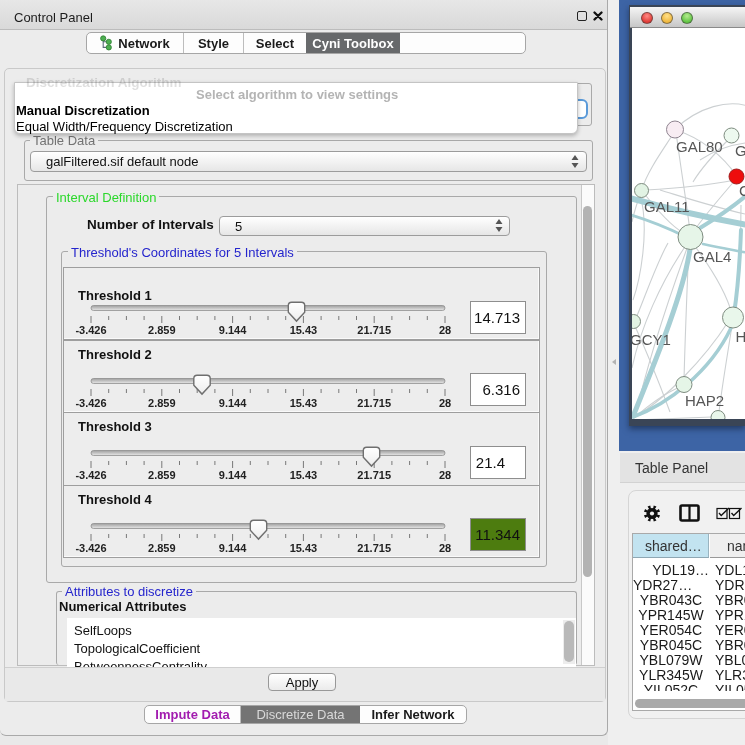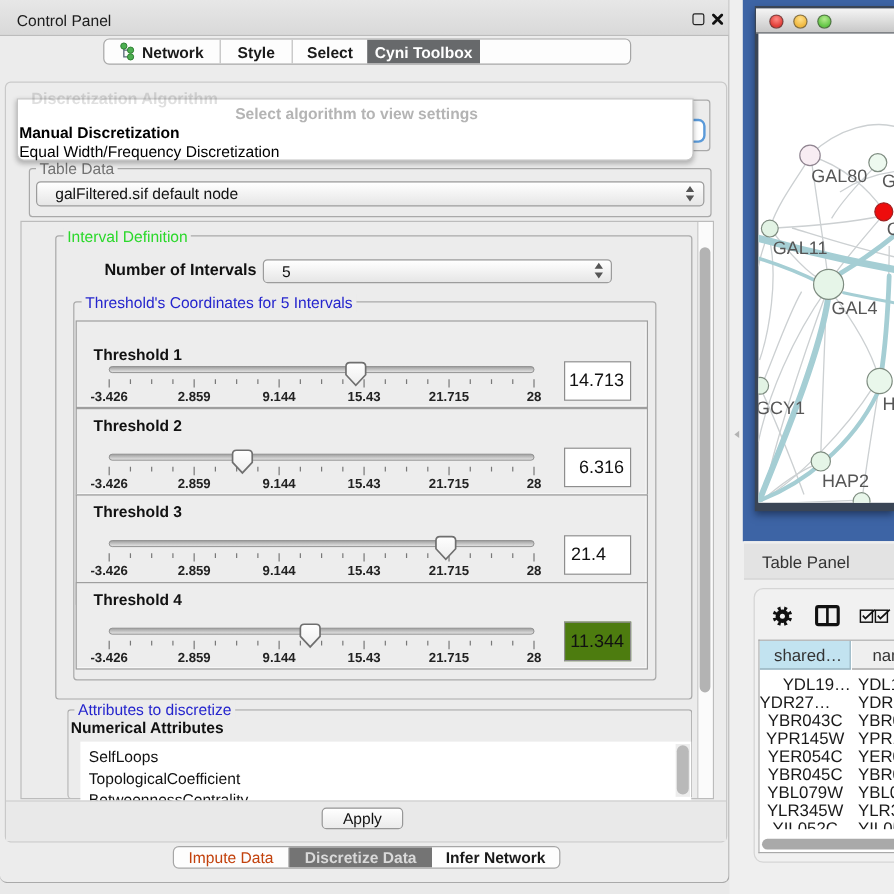--- a/index.html
+++ b/index.html
@@ -338,22 +338,22 @@
 <div class="abs" style="left:62px;top:584px;background:#ececec;padding:0 3px;font-size:13px;color:#2525cd">Attributes to discretize</div>
 <div class="abs" style="left:59px;top:599px;font-size:13px;font-weight:bold;color:#111">Numerical Attributes</div>
 <div class="abs" style="left:67px;top:618px;width:509px;height:59px;background:#fff;overflow:hidden">
     <div style="padding:4px 0 0 7px;font-size:13px;color:#111;line-height:18px">SelfLoops<br>TopologicalCoefficient<br>BetweennessCentrality</div>
     <div class="abs" style="right:1px;top:2px;width:12px;height:44px;background:#ededed"></div>
     <div class="abs" style="right:2px;top:3px;width:10px;height:41px;background:#b9b9b9;border-radius:5px"></div>
   </div>
 <div class="abs" style="left:5px;top:667px;width:600px;height:34px;background:#e9e9e9;border-top:1px solid #cfcfcf"></div>
 <div class="abs" style="left:268px;top:673px;width:68px;height:18px;background:linear-gradient(#ffffff,#ebebeb);border:1px solid #989898;border-radius:4px;font-size:13px;color:#111;text-align:center;line-height:17px">Apply</div>
 <div class="abs" style="left:144px;top:705px;width:323px;height:19px;background:#fdfdfd;border:1px solid #a6a6a6;border-radius:5px;overflow:hidden;display:flex">
-    <div style="width:96px;border-right:1px solid #bdbdbd;display:flex;align-items:center;justify-content:center;font-size:13px;font-weight:normal;color:#c2410c">Impute Data</div>
-    <div style="width:119px;background:#747474;display:flex;align-items:center;justify-content:center;font-size:13px;font-weight:bold;color:#d9d9d9">Discretize Data</div>
+    <div style="width:96px;border-right:1px solid #bdbdbd;display:flex;align-items:center;justify-content:center;font-size:13px;font-weight:bold;color:#a21caf">Impute Data</div>
+    <div style="width:119px;background:#747474;display:flex;align-items:center;justify-content:center;font-size:13px;font-weight:normal;color:#d9d9d9">Discretize Data</div>
     <div style="flex:1;display:flex;align-items:center;justify-content:center;font-size:13px;font-weight:bold;color:#1a1a1a">Infer Network</div>
   </div>
 <div class="abs" style="left:612px;top:359px;width:0;height:0;border-top:3px solid transparent;border-bottom:3px solid transparent;border-right:4px solid #b3b3b3"></div>
 <div class="abs" style="left:14px;top:82px;width:564px;height:52px;background:#fff;border:1px solid #c4c4c4;border-radius:0 0 6px 6px;box-shadow:0 2px 4px rgba(0,0,0,.25)"></div>
 <div class="abs" style="left:196px;top:87px;width:564px;font-size:13px;font-weight:bold;color:#b4b4b4">Select algorithm to view settings</div>
 <div class="abs" style="left:16px;top:103px;font-size:13px;font-weight:bold;color:#000">Manual Discretization</div>
 <div class="abs" style="left:16px;top:119px;font-size:13px;color:#000">Equal Width/Frequency Discretization</div>
 <div class="abs" style="left:26px;top:75px;font-size:13.5px;font-weight:bold;color:rgba(40,40,40,.15)">Discretization Algorithm</div>
 
 </body></html>

